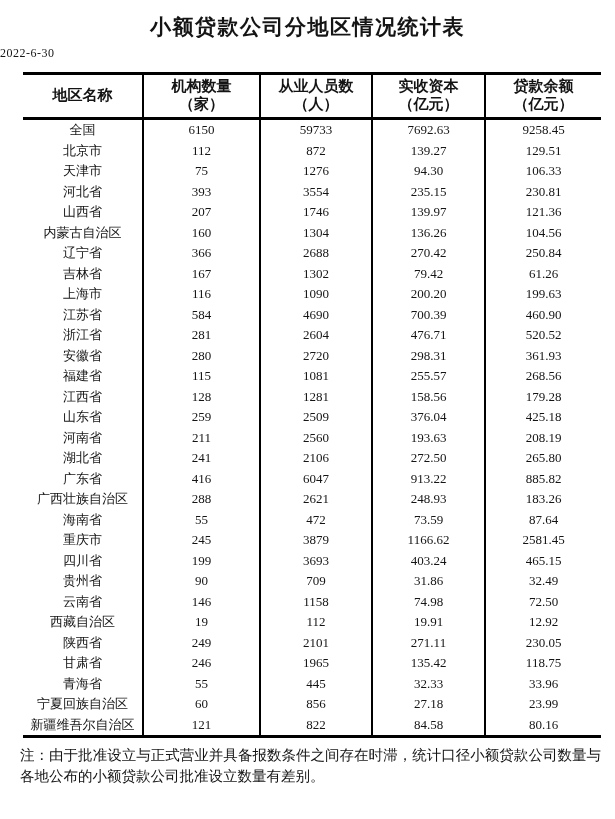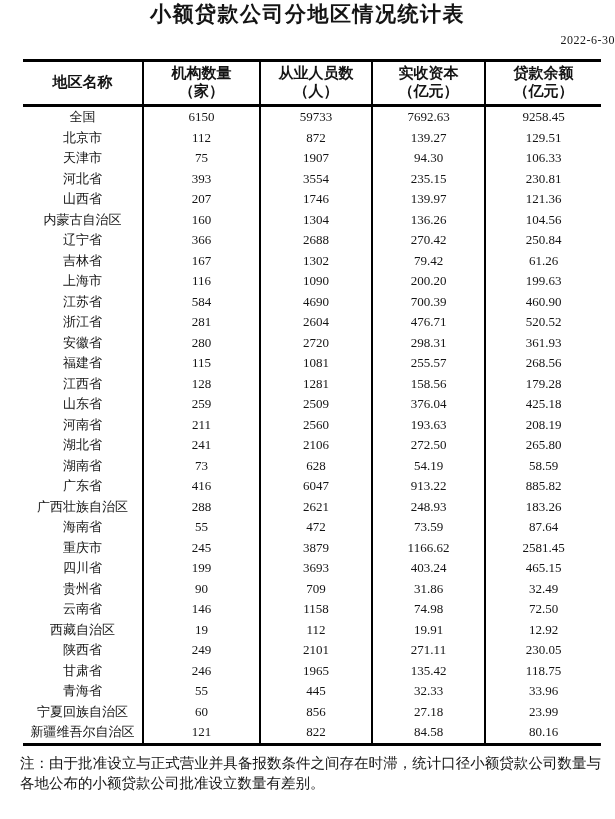--- a/index.html
+++ b/index.html
@@ -11,24 +11,25 @@
     width: 615px;
     height: 819px;
     font-family: "Liberation Serif", "DejaVu Serif", serif;
     color: #141414;
     overflow: hidden;
   }
   .doc-title {
     text-align: center;
     font-size: 21px;
     font-weight: bold;
+    padding-top: 13px;
     letter-spacing: 1.5px;
   }
   .doc-date {
-    text-align: right;
+    text-align: left;
     font-size: 12px;
     margin-top: 5px;
     letter-spacing: 0.5px;
   }
   table.stat-table {
     border-collapse: collapse;
     table-layout: fixed;
     width: 578px;
     margin: 11px 0 0 23px;
     border-top: 3px solid #000;
@@ -113,21 +114,21 @@
       <tr>
         <td>北京市</td>
         <td>112</td>
         <td>872</td>
         <td>139.27</td>
         <td>129.51</td>
       </tr>
       <tr>
         <td>天津市</td>
         <td>75</td>
-        <td>1907</td>
+        <td>1276</td>
         <td>94.30</td>
         <td>106.33</td>
       </tr>
       <tr>
         <td>河北省</td>
         <td>393</td>
         <td>3554</td>
         <td>235.15</td>
         <td>230.81</td>
       </tr>
@@ -214,27 +215,20 @@
         <td>2560</td>
         <td>193.63</td>
         <td>208.19</td>
       </tr>
       <tr>
         <td>湖北省</td>
         <td>241</td>
         <td>2106</td>
         <td>272.50</td>
         <td>265.80</td>
-      </tr>
-      <tr>
-        <td>湖南省</td>
-        <td>73</td>
-        <td>628</td>
-        <td>54.19</td>
-        <td>58.59</td>
       </tr>
       <tr>
         <td>广东省</td>
         <td>416</td>
         <td>6047</td>
         <td>913.22</td>
         <td>885.82</td>
       </tr>
       <tr>
         <td>广西壮族自治区</td>

